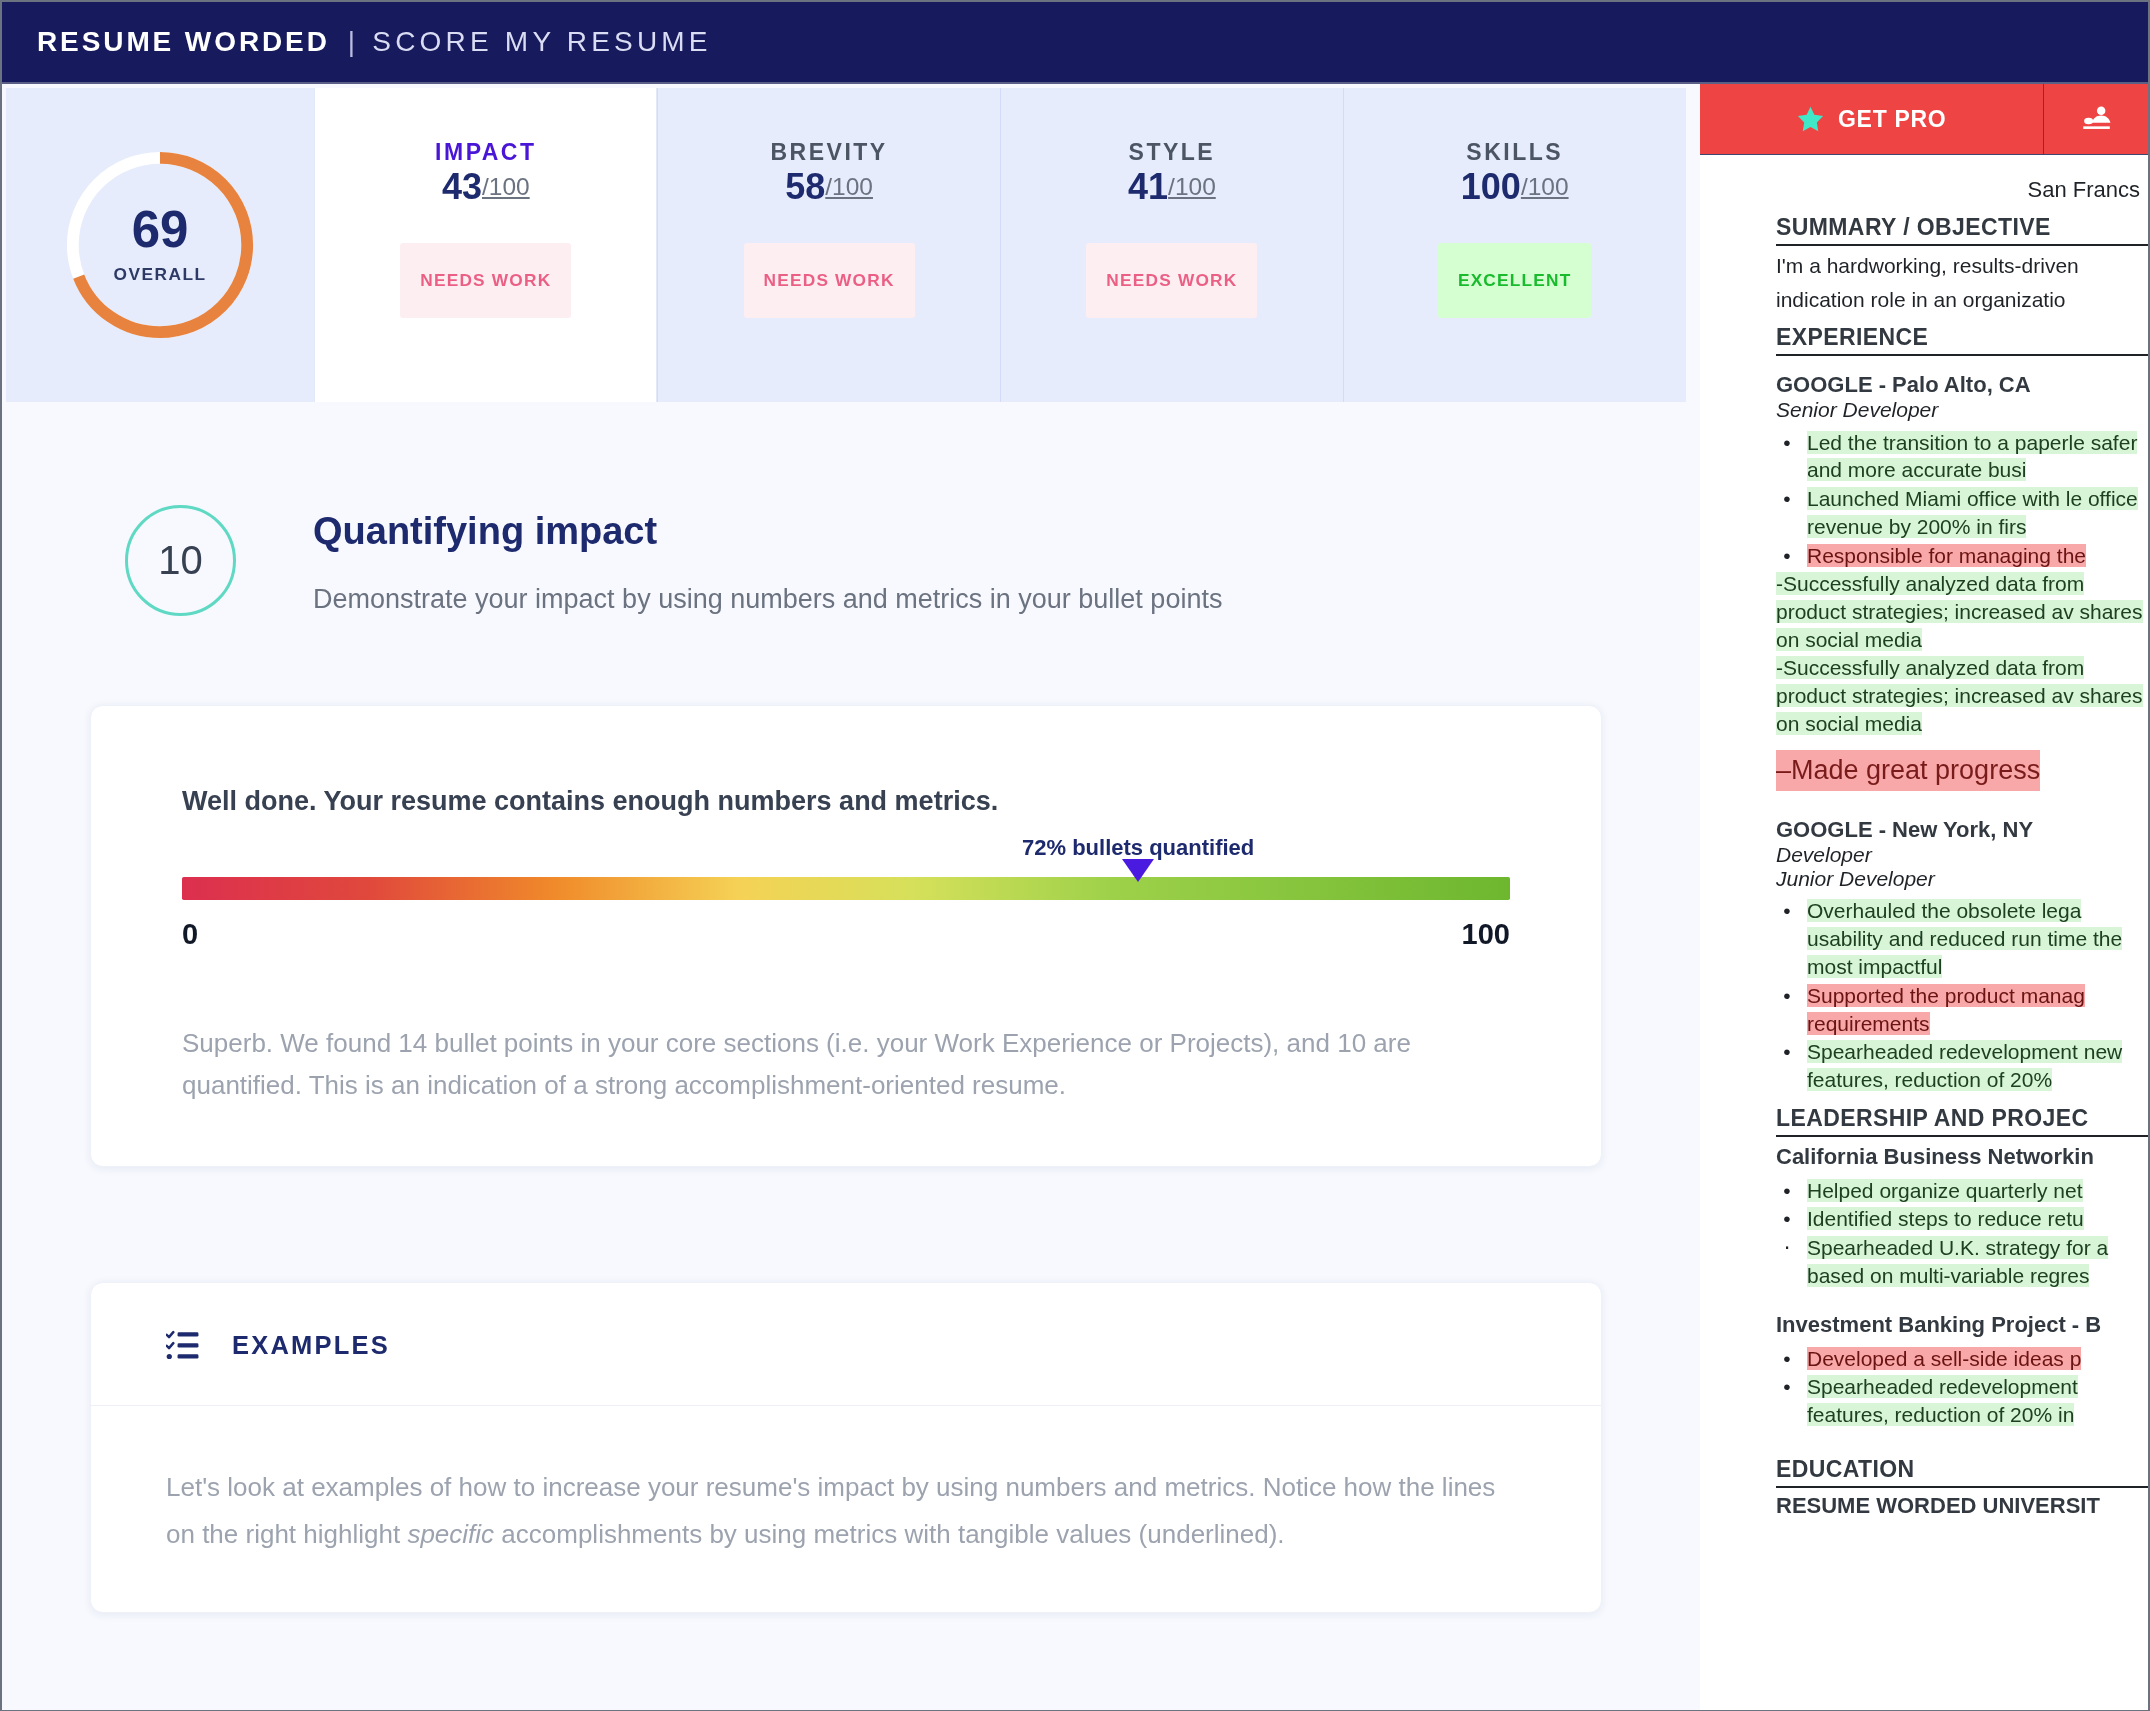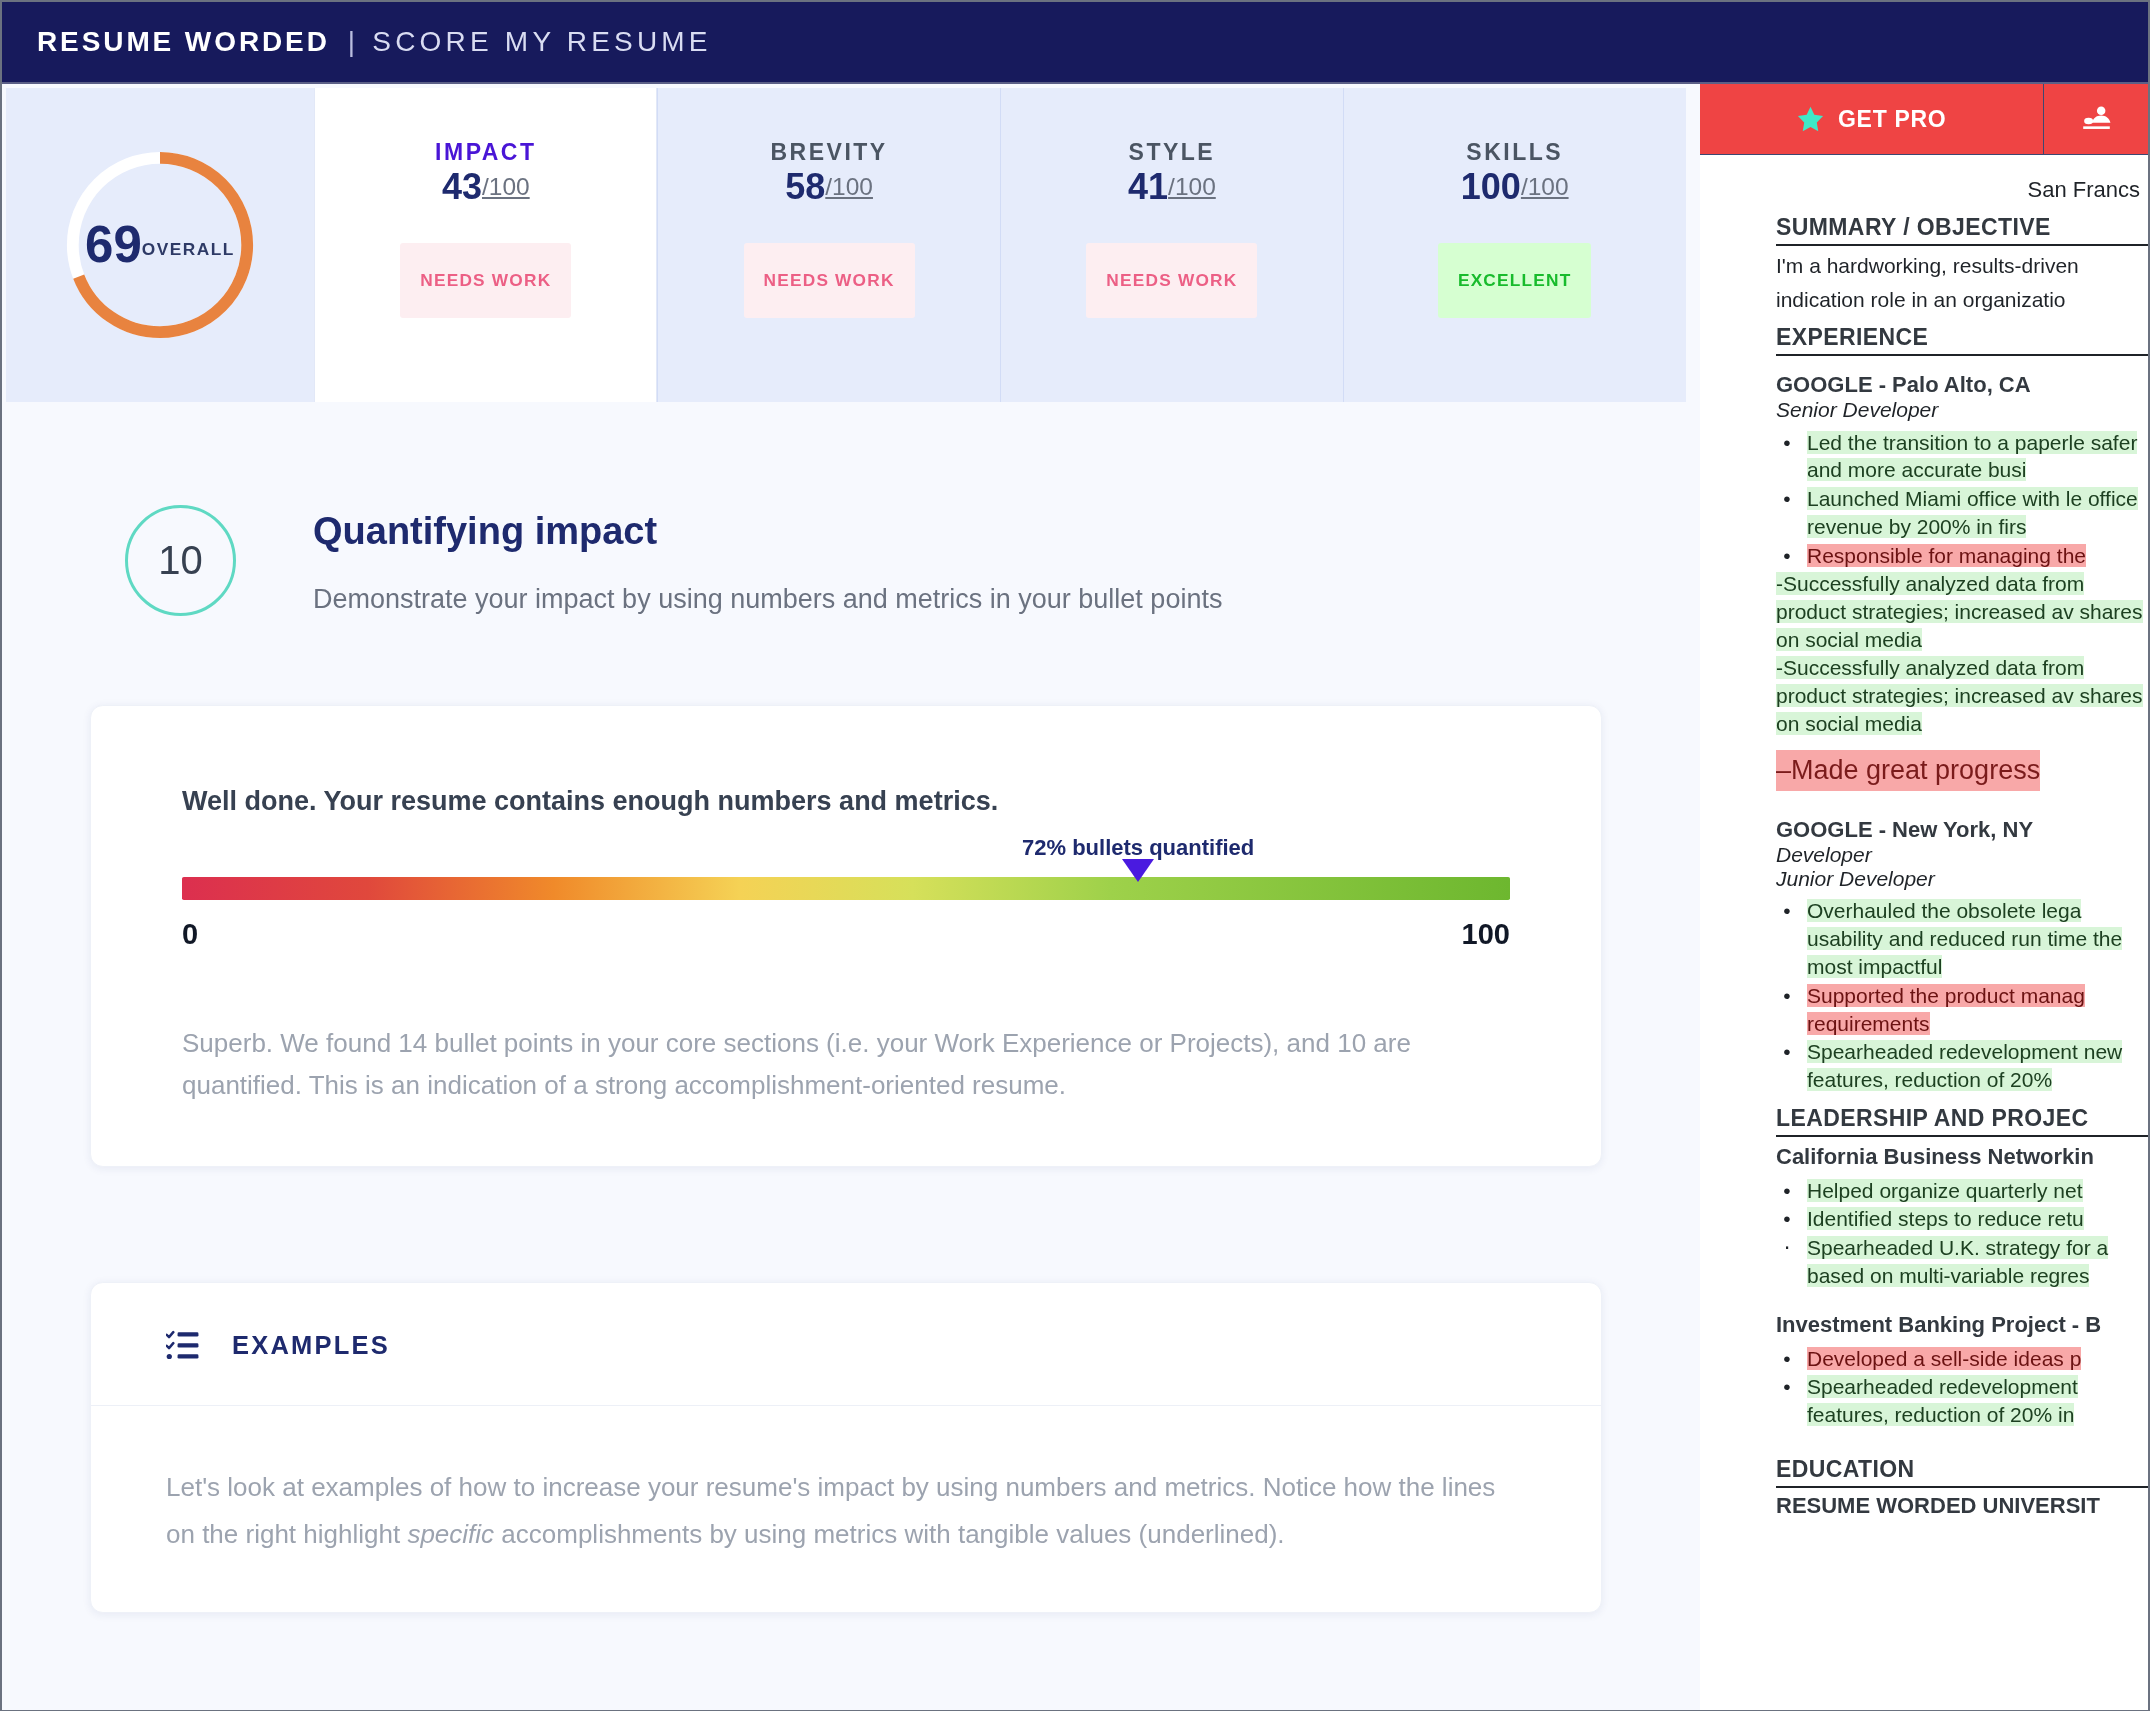--- a/index.html
+++ b/index.html
@@ -60,21 +60,21 @@
     background: #e6ecfb;
     display: flex; align-items: center; justify-content: center;
     position: relative;
   }
   .gauge {
     position: relative; width: 198px; height: 198px;
   }
   .gauge svg { display: block; }
   .gauge-center {
     position: absolute; left: 0; top: 0; width: 198px; height: 198px;
-    display: flex; flex-direction: row;
+    display: flex; flex-direction: column;
     align-items: center; justify-content: center;
   }
   .gauge-num {
     font-size: 51px; font-weight: 700; color: #1e2a6e;
     line-height: 1;
   }
   .gauge-label {
     font-size: 17.3px; font-weight: 700; color: #2e3a66;
     letter-spacing: 1.5px; margin-top: 9px;
   }

